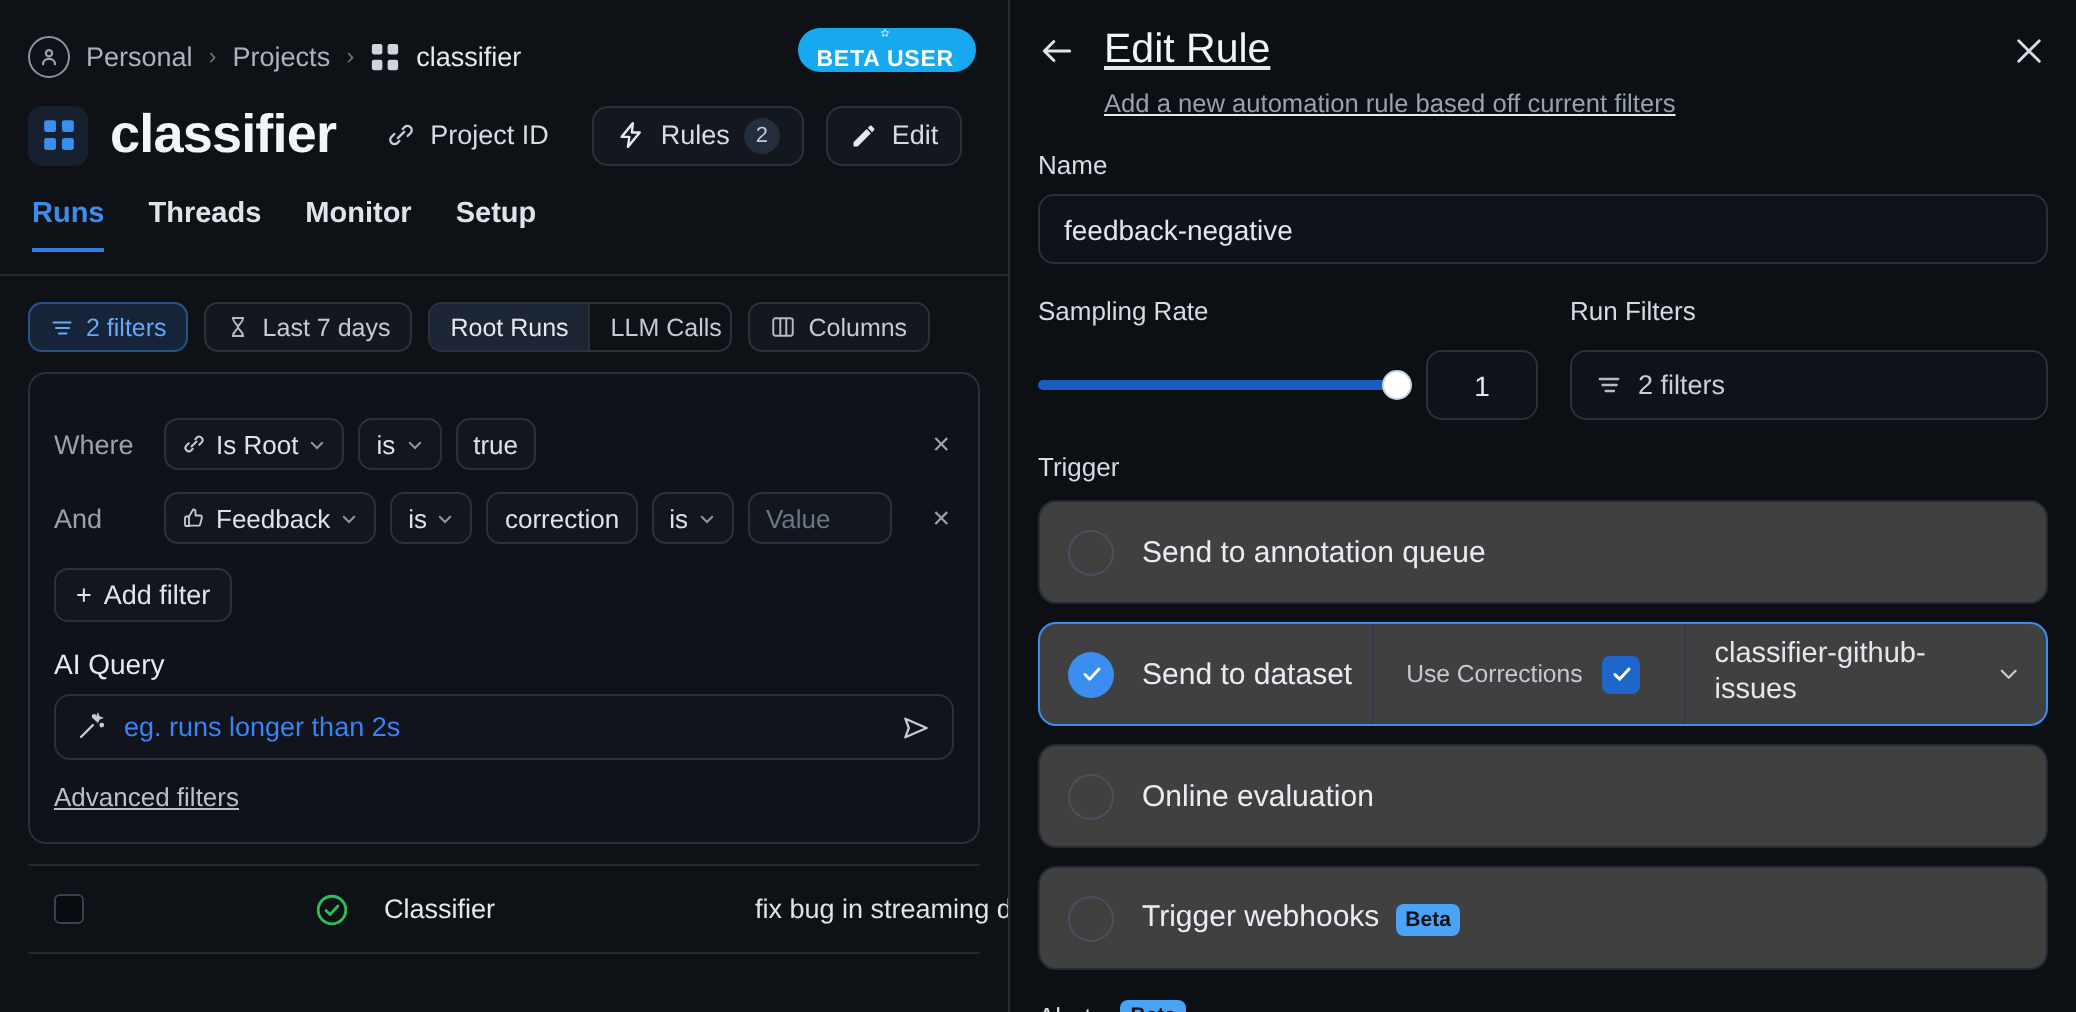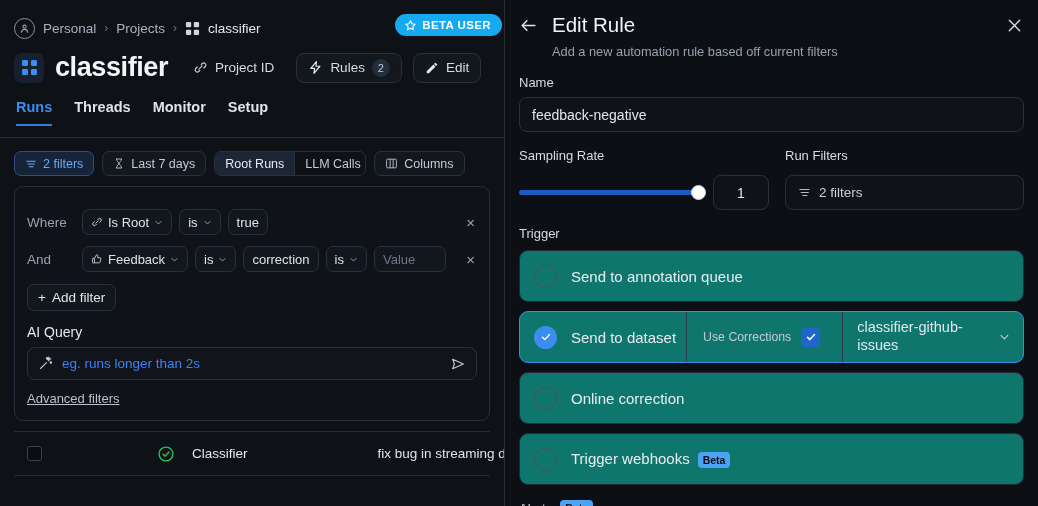--- a/index.html
+++ b/index.html
@@ -26,26 +26,26 @@
   .avatar-circle {
     width: 21px; height: 21px; border-radius: 50%;
     border: 1.3px solid #8b95a5; display: flex; align-items: center; justify-content: center;
     flex: 0 0 auto;
   }
   .crumb-txt { font-size: 13.5px; color: #aab2c0; }
   .crumb-sep { font-size: 12px; color: #6c7585; }
   .crumb-cur { font-size: 13.5px; color: #e7e9ee; }
   .grid-ico { display: inline-flex; flex: 0 0 auto; }
   .beta-user {
-    position: absolute; right: 2px; top: 14px;
+    position: absolute; right: 16px; top: 14px;
     background: #17a9f0; color: #fff;
     border-radius: 11px; height: 22px;
     display: flex; align-items: center; gap: 5px;
     padding: 0 11px 0 9px;
-    font-size: 11.5px; font-weight: 700; letter-spacing: .4px;
+    font-size: 11.5px; font-weight: 700; letter-spacing: .4px; flex-direction: column;
   }
 
   
   .titlerow { display: flex; align-items: center; gap: 11px; padding: 10px 14px 0 14px; }
   .proj-logo {
     width: 30px; height: 30px; border-radius: 7px; background: #16202e;
     display: flex; align-items: center; justify-content: center; flex: 0 0 auto;
   }
   .proj-name { font-size: 27px; font-weight: 700; letter-spacing: -.4px; color: #f3f5f8; }
   .tbtn {
@@ -123,21 +123,21 @@
   .runlist { margin-top: 10px; }
   .run-sep { height: 1px; background: #232a34; margin: 0 14px; }
   .run-row { display: flex; align-items: center; height: 43px; padding: 0 14px; gap: 0; }
   .run-cb { width: 15px; height: 15px; border: 1.3px solid #39414f; border-radius: 3px; background: #090c10; margin-left: 13px; flex: 0 0 auto; }
   .run-status { margin-left: 115px; flex: 0 0 auto; display: flex; }
   .run-name { margin-left: 17px; font-size: 13.5px; color: #e4e8ef; }
   .run-input { margin-left: 130px; font-size: 13.5px; color: #dfe3ea; white-space: nowrap; }
 
   
   .right { width: 533px; height: 506px; background: #0c0f14; position: relative; overflow: hidden; padding: 0 14px; }
-  .r-hd { display: flex; align-items: flex-start; gap: 14px; padding-top: 13px; }
+  .r-hd { display: flex; align-items: flex-start; gap: 14px; padding-top: 13px; text-decoration: underline; }
   .r-back { color: #dfe3ea; line-height: 1; padding-top: 3px; }
   .r-title { font-size: 20.5px; font-weight: 400; color: #f1f3f7; }
   .r-sub { font-size: 12.8px; color: #98a1b0; margin-top: 7px; }
   .r-close { position: absolute; right: 14px; top: 16px; color: #d7dbe3; }
   .fld-label { font-size: 13px; color: #d7dbe3; margin-top: 16px; }
   .fld-input {
     margin-top: 7px; height: 35px; border: 1px solid #2a313c; border-radius: 8px;
     background: #0f1319; display: flex; align-items: center; padding: 0 12px;
     font-size: 14px; color: #e2e6ed;
   }
@@ -157,21 +157,21 @@
     font-size: 14px; color: #e2e6ed; flex: 0 0 auto;
   }
   .runfilters-box {
     margin-top: 12px; height: 35px; border: 1px solid #2a313c; border-radius: 8px;
     background: #0f1319; display: flex; align-items: center; gap: 8px; padding: 0 12px;
     font-size: 13.5px; color: #c9cfda;
   }
   .sec-label { font-size: 13px; color: #d7dbe3; margin-top: 16px; }
   .opt {
     margin-top: 9px; border: 1px solid #242b36; border-radius: 9px;
-    background: #0f766e; height: 52px; display: flex; align-items: center; padding-left: 14px;
+    background: #404040; height: 52px; display: flex; align-items: center; padding-left: 14px;
     position: relative;
   }
   .opt.sel { border-color: #3b8ef0; padding-left: 0; }
   .opt-main { display: flex; align-items: center; gap: 14px; padding-left: 14px; height: 100%; flex: 0 0 auto; }
   .radio { width: 23px; height: 23px; border-radius: 50%; border: 1.4px solid #49515f; flex: 0 0 auto; }
   .radio.on {
     border: none; background: #3b8ef0; display: flex; align-items: center; justify-content: center;
   }
   .opt-label { font-size: 15px; color: #e9ecf2; white-space: nowrap; }
   .beta-tag {
@@ -473,21 +473,21 @@
         <span class="ds-name">classifier-github-issues</span>
         <svg width="14" height="14" viewBox="0 0 24 24" fill="none" stroke="#c6cdd8" stroke-width="2.1" stroke-linecap="round" stroke-linejoin="round">
           <path d="M5.5 9l6.5 6.5L18.5 9"></path>
         </svg>
       </div>
     </div>
 
     <div class="opt">
       <div class="opt-main" style="padding-left:0;">
         <span class="radio"></span>
-        <span class="opt-label">Online correction</span>
+        <span class="opt-label">Online evaluation</span>
       </div>
     </div>
 
     <div class="opt">
       <div class="opt-main" style="padding-left:0;">
         <span class="radio"></span>
         <span class="opt-label">
           <span>Trigger webhooks</span><span class="beta-tag">Beta</span>
         </span>
       </div>

